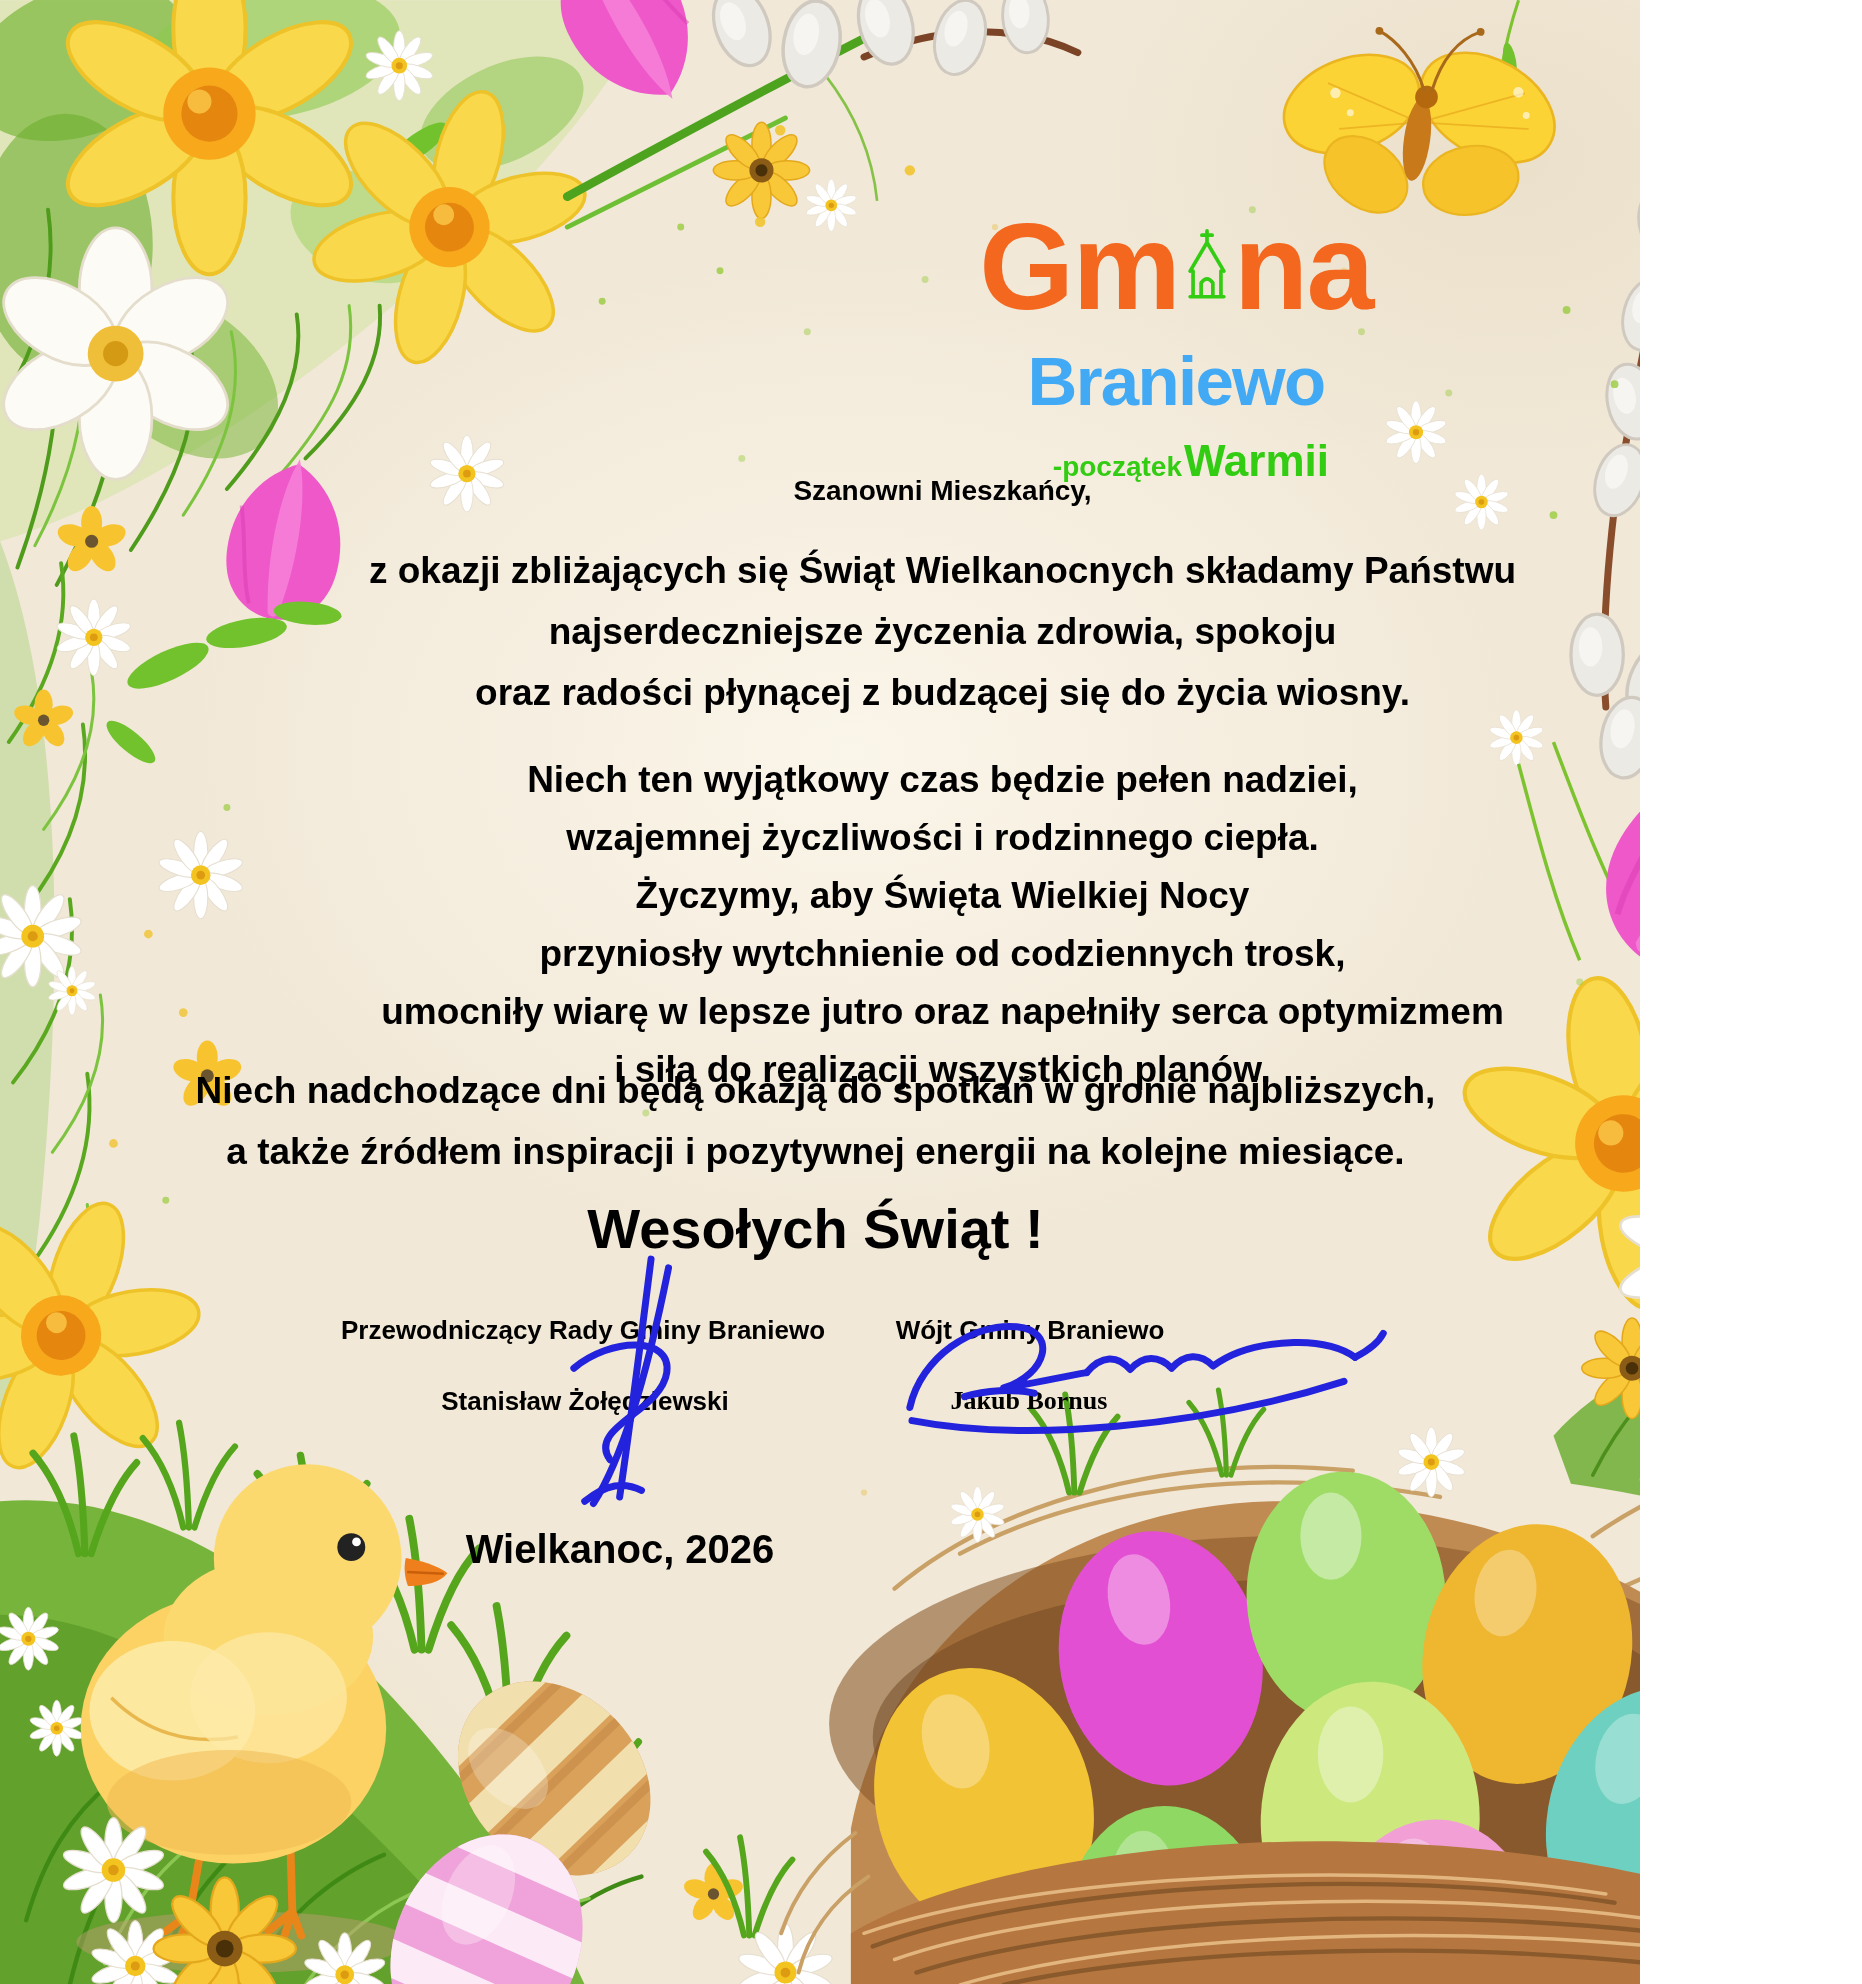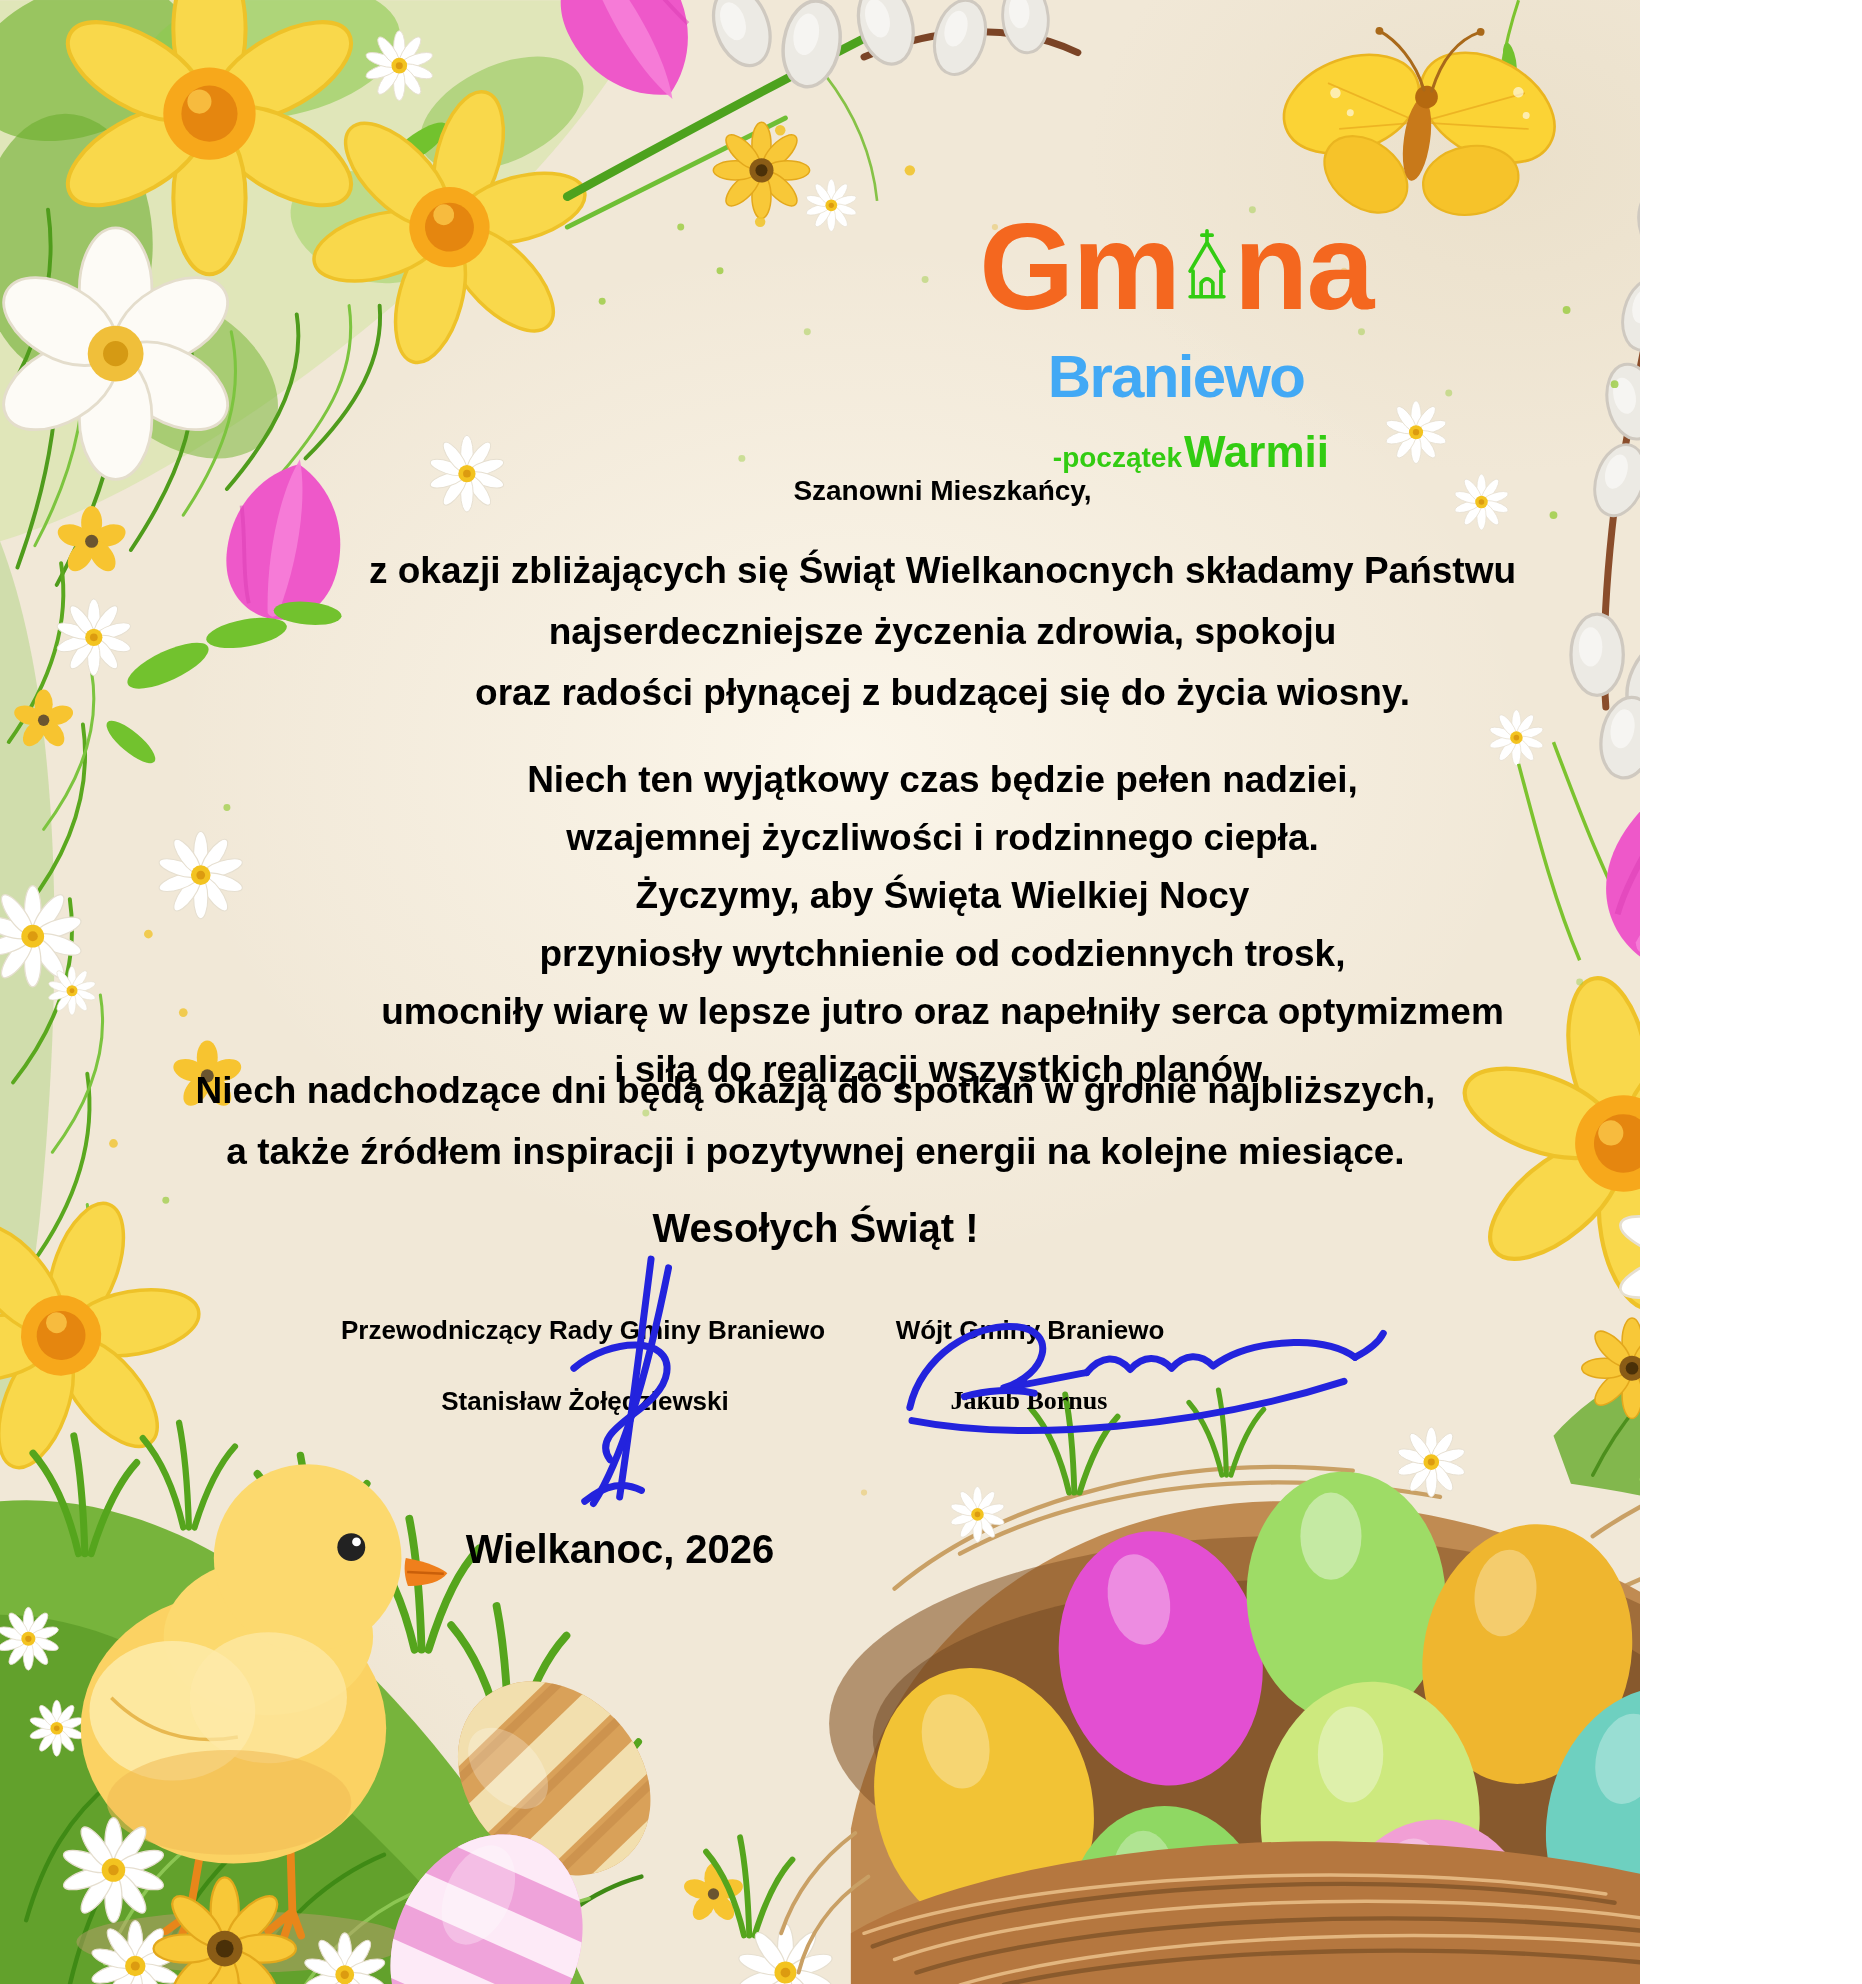--- a/index.html
+++ b/index.html
@@ -15,29 +15,29 @@
     font-family:"Liberation Sans", sans-serif;
   }
   .deco{position:absolute;left:0;top:0;width:1862px;height:1985px;z-index:1;}
   .sig-svg{position:absolute;left:0;top:0;width:1862px;height:1985px;z-index:3;pointer-events:none;}
   .txtlayer{position:absolute;left:0;top:0;width:100%;height:100%;z-index:2;}
   .txt{position:absolute;color:#000;font-weight:700;text-align:center;}
   .salutation{left:288px;top:459px;width:1309px;font-size:28px;line-height:63px;}
   .para1{left:288px;top:540px;width:1309px;font-size:37px;line-height:61px;}
   .para2{left:288px;top:751px;width:1309px;font-size:37px;line-height:58px;}
   .para3{left:161px;top:1060px;width:1309px;font-size:37px;line-height:61px;}
-  .closing{left:161px;top:1197px;width:1309px;font-size:40px;line-height:63px;}
+  .closing{left:161px;top:1197px;width:1309px;font-size:56px;line-height:63px;}
   .sig-title{position:absolute;transform:translateX(-50%);font-size:26px;white-space:nowrap;color:#000;font-weight:700;}
   .sig-name{position:absolute;transform:translateX(-50%);font-size:26px;white-space:nowrap;color:#000;font-weight:700;}
   .dateline{position:absolute;left:620px;top:1527px;transform:translateX(-50%);font-size:40px;white-space:nowrap;color:#000;font-weight:700;}
   .logo{position:absolute;left:958px;top:202px;width:436px;z-index:2;text-align:center;}
   .logo-line1{display:flex;justify-content:center;align-items:flex-end;height:126px;
     font-size:122px;font-weight:700;color:var(--logo-orange,#f4671f);line-height:1;letter-spacing:-1.7px;}
   .logo-line1 .church{width:44px;height:125px;margin:0 5.2px 0.9px 5.2px;flex:0 0 auto;}
-  .logo-line2{margin-top:19px;font-size:60px;font-weight:700;color:var(--logo-blue,#42a9f5);line-height:1;letter-spacing:-1.7px;}
+  .logo-line2{margin-top:19px;font-size:69px;font-weight:700;color:var(--logo-blue,#42a9f5);line-height:1;letter-spacing:-1.7px;}
   .logo-line3{margin-top:23px;padding-right:65px;text-align:right;color:var(--logo-green,#32cc12);font-weight:700;line-height:1;}
   .logo-line3 .prefix{font-size:28px;}
   .logo-line3 .warmii{font-size:44px;}
   .egg-magenta{fill:var(--egg-magenta,#e34fd2)} .egg-green{fill:var(--egg-green,#9edc66)}
   .egg-green2{fill:var(--egg-green2,#8fd863)} .egg-lime{fill:var(--egg-lime,#cde97e)}
   .egg-yellow{fill:var(--egg-yellow,#f2c335)} .egg-yellow2{fill:var(--egg-yellow2,#efb62f)}
   .egg-teal{fill:var(--egg-teal,#6ed0c0)} .egg-pink{fill:var(--egg-pink,#f19fd5)}
 </style>
 </head>
 <body>

